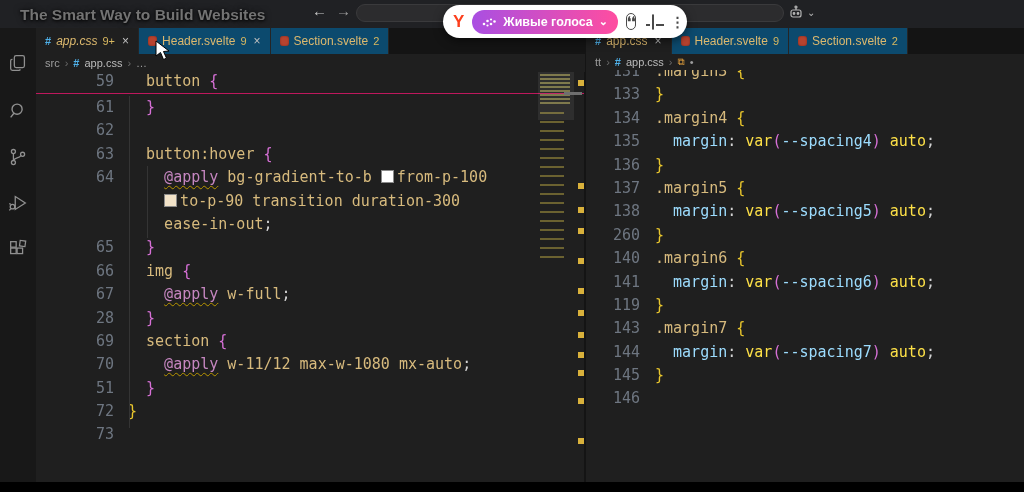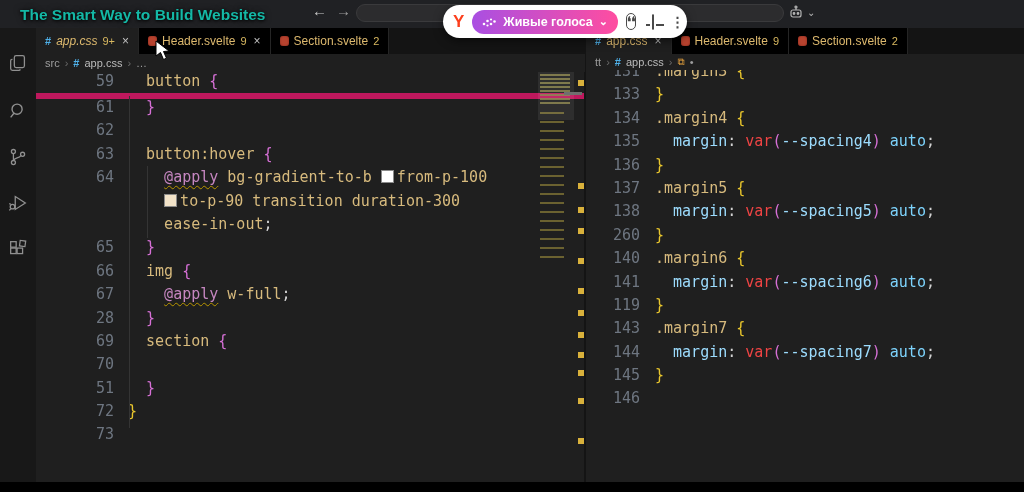--- a/index.html
+++ b/index.html
@@ -20,32 +20,32 @@
                color:#fff;font-size:12.5px;font-weight:bold;white-space:nowrap;}
   .tb-icon{color:#4a4a4a;display:flex;align-items:center;justify-content:center;}
   .tb-sep{width:1px;height:16px;background:#e0e0e0;}
   #quote-icon{width:20px;height:15px;border:1.6px solid #4a4a4a;border-radius:5px;font-size:13px;
               line-height:10px;text-align:center;font-weight:bold;}
   #subtitles-icon{width:21px;height:14px;border:1.6px solid #4a4a4a;border-radius:4px;position:relative;}
   #subtitles-icon i{position:absolute;bottom:3px;left:3px;width:8px;height:2px;background:#4a4a4a;}
   #subtitles-icon b{position:absolute;bottom:3px;right:3px;width:4px;height:2px;background:#4a4a4a;}
   #kebab-icon{font-size:14px;font-weight:bold;color:#4a4a4a;letter-spacing:0;}
   
-  #video-title{position:absolute;left:20px;top:6px;z-index:55;color:#14b8a6;font-size:15.5px;font-weight:bold;
+  #video-title{position:absolute;left:20px;top:6px;z-index:55;color:#737373;font-size:15.5px;font-weight:bold;
                text-shadow:0 1px 3px rgba(0,0,0,.95),0 0 6px rgba(0,0,0,.6);}
   
   #vscode{position:absolute;left:0;top:28px;width:1024px;height:454px;background:#1f1f1f;}
   #activity-bar{position:absolute;left:0;top:0;width:36px;height:454px;background:#181818;}
   .act-icon{position:absolute;left:7px;width:22px;height:22px;}
   .pane{position:absolute;top:0;height:454px;}
   #left-pane{left:36px;width:549px;background:#1f1f1f;}
   #right-pane{left:586px;width:438px;background:#1f1f1f;}
   #pane-divider{position:absolute;left:584px;top:0;width:2px;height:454px;background:#141414;}
   .tabbar{position:absolute;left:0;top:0;right:0;height:26px;background:#141414;display:flex;}
-  .tab{display:flex;align-items:center;gap:5px;padding:0 9px;font-size:12px;background:#000000;
+  .tab{display:flex;align-items:center;gap:5px;padding:0 9px;font-size:12px;background:#0c4a6e;
        border-right:1px solid #252525;color:#dcb97a;white-space:nowrap;}
   .tab.active{background:#1f1f1f;}
   .tab .fname{color:#ddb96e;}
   .tab.italic .fname{font-style:italic;}
   .tab .badge{color:#d8b860;font-size:11px;}
   .tab .close{color:#c0c0c0;font-size:12px;margin-left:2px;}
   .csshash{color:#4fb0e8;font-weight:bold;font-size:11px;}
   .svelte-dot{width:9px;height:10px;border-radius:3px;background:#b7432f;box-shadow:inset 0 0 2px #7c241a;}
   .breadcrumb{position:absolute;left:0;right:0;display:flex;align-items:center;gap:5px;font-size:11px;
               color:#9d9d9d;background:#1f1f1f;padding-left:9px;z-index:3;}
@@ -56,24 +56,24 @@
   .bc-symbol{color:#e8a33d;font-size:10px;}
   
   .codefont{font-family:"DejaVu Sans Mono","Liberation Mono",monospace;font-size:15px;line-height:23.4px;}
   .crow{display:flex;white-space:pre;height:23.4px;}
   .gut{color:#6e7681;text-align:right;flex:none;}
   #left-pane .gut{width:78px;}
   #right-pane .gut{width:54px;}
   #left-pane .ctext{margin-left:14px;}
   #right-pane .ctext{margin-left:15px;}
   .tk-sel{color:#d7ba7d}.tk-at{color:#c586c0}.tk-brc1{color:#e9c62d}.tk-brc2{color:#d670d6}
-  .tk-prop{color:#9cdcfe}.tk-var{color:#ef4444}.tk-val{color:#7dd3fc}.tk-punc{color:#d4d4d4}
+  .tk-prop{color:#9cdcfe}.tk-var{color:#fde047}.tk-val{color:#fde047}.tk-punc{color:#d4d4d4}
   .sq{text-decoration:underline;text-decoration-style:wavy;text-decoration-color:#b89500;text-underline-offset:3px;text-decoration-thickness:1px;}
   .swatch{display:inline-block;width:11px;height:11px;border:1px solid #8a8a8a;margin-right:3px;vertical-align:-1px;}
-  #left-sticky{position:absolute;left:0;right:0;top:42px;height:23px;background:#1f1f1f;border-bottom:6px solid #be185d;overflow:hidden;}
+  #left-sticky{position:absolute;left:0;right:0;top:42px;height:23px;background:#1f1f1f;border-bottom:1px solid #be185d;overflow:hidden;}
   #left-code{position:absolute;left:0;right:0;top:68px;}
   #right-code{position:absolute;left:0;right:0;top:32px;z-index:1;}
   .indent-guide{position:absolute;width:1px;background:#343434;}
   
   #minimap{position:absolute;left:504px;top:38px;width:32px;height:210px;}
   #minimap .mm-top{width:30px;height:40px;background:repeating-linear-gradient(180deg,#8d8752 0 2px,transparent 2px 4px);opacity:.85;}
   #minimap .mm-body{width:24px;height:150px;margin-top:6px;background:repeating-linear-gradient(180deg,#6b6230 0 2px,transparent 2px 9px);}
   #mm-slider{position:absolute;left:-2px;top:-4px;width:36px;height:58px;background:rgba(255,255,255,.07);}
   #visible-region-bar{position:absolute;left:528px;top:64px;width:18px;height:3px;background:#6f6f6f;}
   #overview-ruler{position:absolute;left:540px;top:0;width:10px;height:454px;}
@@ -210,21 +210,21 @@
           <div class="crow"><span class="gut">62</span></div>
           <div class="crow"><span class="gut">63</span><span class="ctext" style="padding-left: 2ch;"><span class="tk-sel">button:hover </span><span class="tk-brc2">{</span></span></div>
           <div class="crow"><span class="gut">64</span><span class="ctext" style="padding-left: 4ch;"><span class="tk-at sq">@apply</span><span class="tk-punc"> </span><span class="tk-sel">bg-gradient-to-b </span><span class="swatch" style="background: rgb(255, 255, 255);"></span><span class="tk-sel">from-p-100</span></span></div>
           <div class="crow"><span class="gut"></span><span class="ctext" style="padding-left: 4ch;"><span class="swatch" style="background: rgb(242, 227, 201);"></span><span class="tk-sel">to-p-90 transition duration-300</span></span></div>
           <div class="crow"><span class="gut"></span><span class="ctext" style="padding-left: 4ch;"><span class="tk-sel">ease-in-out</span><span class="tk-punc">;</span></span></div>
           <div class="crow"><span class="gut">65</span><span class="ctext" style="padding-left: 2ch;"><span class="tk-brc2">}</span></span></div>
           <div class="crow"><span class="gut">66</span><span class="ctext" style="padding-left: 2ch;"><span class="tk-sel">img </span><span class="tk-brc2">{</span></span></div>
           <div class="crow"><span class="gut">67</span><span class="ctext" style="padding-left: 4ch;"><span class="tk-at sq">@apply</span><span class="tk-punc"> </span><span class="tk-sel">w-full</span><span class="tk-punc">;</span></span></div>
           <div class="crow"><span class="gut">28</span><span class="ctext" style="padding-left: 2ch;"><span class="tk-brc2">}</span></span></div>
           <div class="crow"><span class="gut">69</span><span class="ctext" style="padding-left: 2ch;"><span class="tk-sel">section </span><span class="tk-brc2">{</span></span></div>
-          <div class="crow"><span class="gut">70</span></div>
+          <div class="crow"><span class="gut">70</span><span class="ctext" style="padding-left: 4ch;"><span class="tk-at sq">@apply</span><span class="tk-punc"> </span><span class="tk-sel">w-11/12 max-w-1080 mx-auto</span><span class="tk-punc">;</span></span></div>
           <div class="crow"><span class="gut">51</span><span class="ctext" style="padding-left: 2ch;"><span class="tk-brc2">}</span></span></div>
           <div class="crow"><span class="gut">72</span><span class="ctext" style="padding-left: 0ch;"><span class="tk-brc1">}</span></span></div>
           <div class="crow"><span class="gut">73</span><span class="ctext" style="padding-left: 0ch;"></span></div>
         </div>
       <div class="indent-guide" style="left:93px;top:68px;height:332px"></div>
       <div class="indent-guide" style="left:111px;top:138px;height:72px"></div>
       <div id="minimap">
         <div id="mm-slider"></div>
         <div class="mm-top"></div>
           <div class="mm-body"></div>

